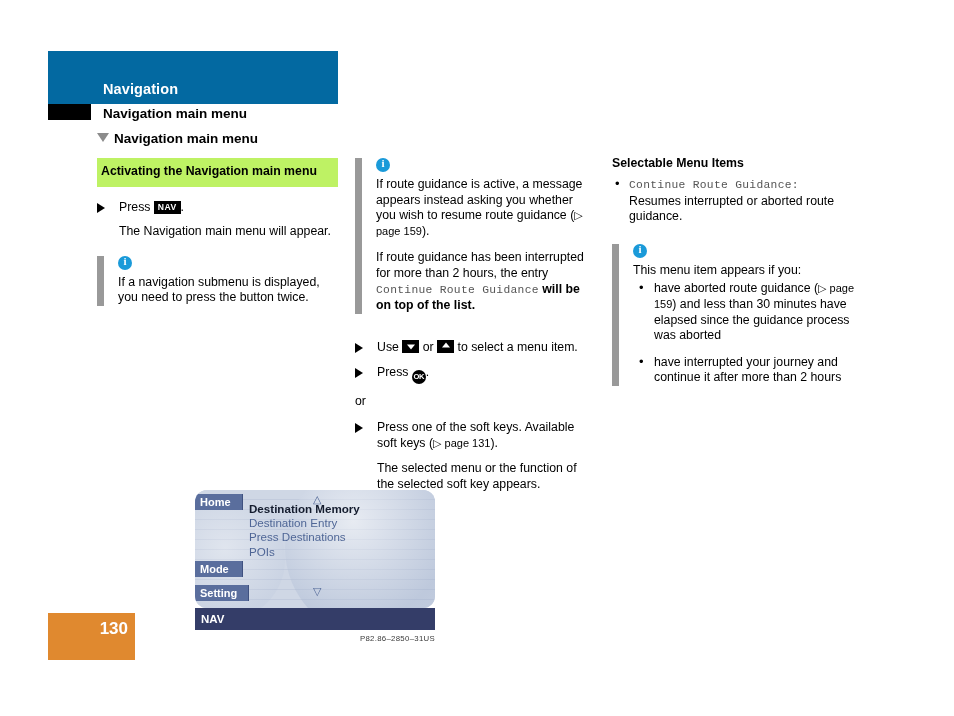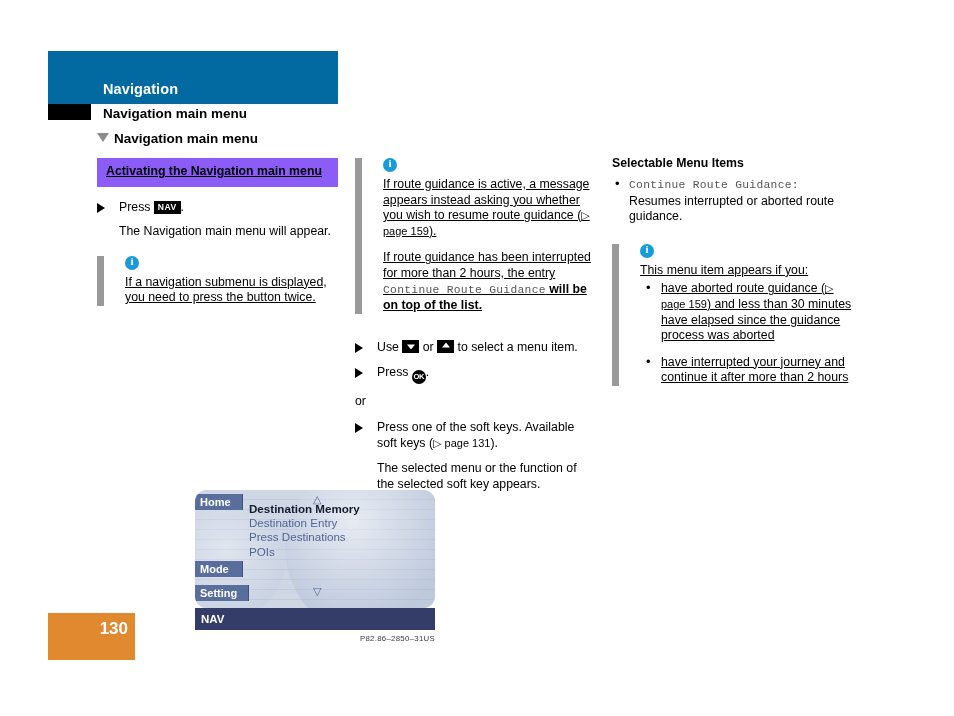--- a/index.html
+++ b/index.html
@@ -73,27 +73,26 @@
   .col {
     position: absolute;
     top: 158px;
   }
   .col1 { left: 97px;  width: 241px; }
   .col2 { left: 355px; width: 241px; }
   .col3 { left: 612px; width: 243px; }
 
   
   .subhead-box {
-    background: #8b5cf6;
-    padding: 6px 9px 7px 9px;
+    background: #bef264;
+    padding: 6px 9px 7px 4px;
     font-size: 12.3px;
     font-weight: bold;
     line-height: 15.5px;
     color: #000000;
-    text-decoration: underline;
   }
   .mono {
     font-family: "Liberation Mono", "DejaVu Sans Mono", monospace;
     font-size: 11.3px;
     color: #555555;
     letter-spacing: 0.3px;
   }
 
   
   .step {
@@ -119,23 +118,22 @@
   }
   .or-line {
     font-size: 12.3px;
     line-height: 15.6px;
     padding-left: 0px;
   }
 
   
   .note {
     position: relative;
-    padding-left: 28px;
+    padding-left: 21px;
     margin-top: 13px;
-    text-decoration: underline;
   }
   .note-bar {
     position: absolute;
     left: 0;
     top: 0;
     bottom: 0;
     width: 7px;
     background: #999999;
   }
   .i-icon {

